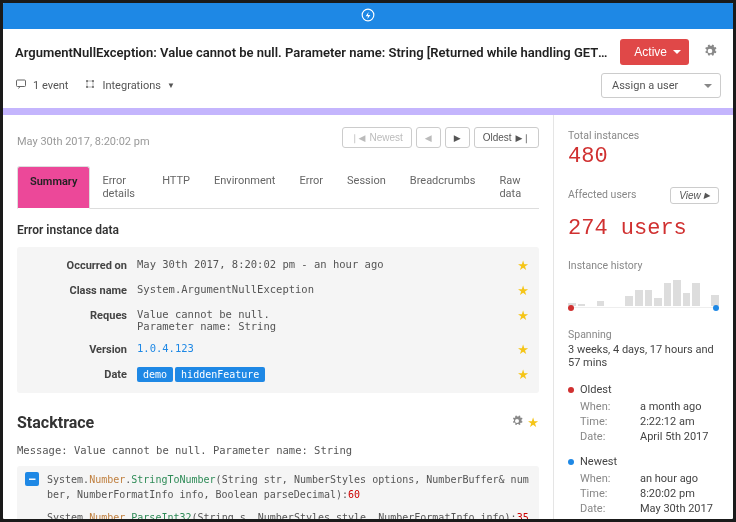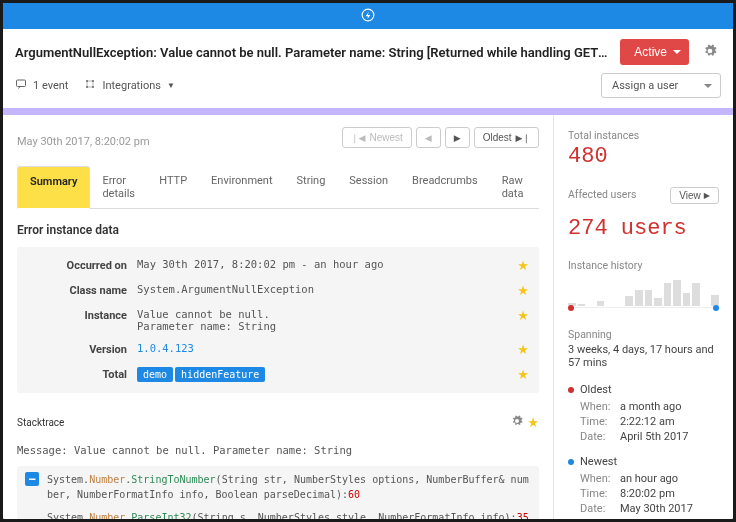--- a/index.html
+++ b/index.html
@@ -21,60 +21,60 @@
 .main { flex: 1; overflow: auto; padding: 12px 14px; }
 .side { width: 180px; border-left: 1px solid #e5e5e5; padding: 14px 14px; overflow: auto; }
 .toprow { display: flex; align-items: flex-end; margin-bottom: 18px; }
 .timestamp { color: #999; font-size: 11px; flex: 1; }
 .pager { display: flex; gap: 4px; }
 .pgbtn { border: 1px solid #ccc; background: #fff; border-radius: 3px; padding: 4px 8px; font-size: 10px; color: #555; cursor: pointer; display: inline-flex; align-items: center; gap: 4px; }
 .pgbtn.disabled { color: #bbb; }
 .pgbtn .chev { font-size: 9px; }
 .tabs { display: flex; border-bottom: 1px solid #ddd; margin-bottom: 14px; }
 .tab { padding: 8px 12px; font-size: 11px; color: #666; cursor: pointer; }
-.tab.active { background: #fde047; border: 1px solid #ddd; border-bottom: 1px solid #fff; margin-bottom: -1px; border-radius: 3px 3px 0 0; color: #222; font-weight: 600; }
+.tab.active { background: #ec4899; border: 1px solid #ddd; border-bottom: 1px solid #fff; margin-bottom: -1px; border-radius: 3px 3px 0 0; color: #222; font-weight: 600; }
 .section-title { font-size: 12px; font-weight: 600; color: #333; margin-bottom: 10px; display: flex; align-items: center; }
 .datatable { background: #f5f5f5; border-radius: 3px; padding: 6px 10px; }
 .row { display: flex; align-items: flex-start; padding: 5px 0; gap: 10px; }
 .row .k { width: 100px; text-align: right; font-size: 11px; font-weight: 700; color: #444; padding-top: 1px; }
 .row .v { flex: 1; font-family: Menlo, Consolas, monospace; font-size: 10.5px; color: #555; white-space: pre-line; }
 .row .v a { color: #1e88e5; text-decoration: none; }
 .star { color: #f5c518; cursor: pointer; font-size: 13px; }
 .tag { display: inline-block; background: #1e88e5; color: #fff; border-radius: 2px; padding: 2px 6px; font-size: 10px; margin-right: 2px; }
 .stackhead { display: flex; align-items: center; margin: 18px 0 10px 0; }
-.stackhead .title { font-size: 10px; font-weight: 400; }
+.stackhead .title { font-size: 16px; font-weight: 700; }
 .stackhead .spacer { flex: 1; }
 .stackmsg { font-family: Menlo, Consolas, monospace; font-size: 10.5px; color: #555; margin-bottom: 10px; }
 .stacktrace { background: #f5f5f5; border-radius: 3px; font-family: Menlo, Consolas, monospace; font-size: 10px; color: #555; }
 .stline { display: flex; align-items: flex-start; padding: 6px 8px; gap: 8px; }
 .stline .box { width: 14px; height: 14px; border-radius: 2px; display: flex; align-items: center; justify-content: center; color: #fff; font-size: 12px; font-weight: bold; flex-shrink: 0; line-height: 1; }
 .stline .box.minus { background: #1e88e5; }
 .stline .txt { flex: 1; line-height: 1.5; word-break: break-all; }
 .cname { color: #c08040; }
 .mname { color: #2e8b57; }
 .ln { color: #c00; }
 .side-label { font-size: 10.5px; color: #888; margin-bottom: 2px; }
 .side-big { font-size: 22px; color: #d03030; font-weight: 400; margin-bottom: 18px; font-family: Liberation Mono, monospace; }
 .side-sec { margin-bottom: 16px; }
 .side-head { display: flex; align-items: center; margin-bottom: 12px; }
-.viewbtn { border: 1px solid #ccc; background: #fff; border-radius: 3px; padding: 2px 8px; font-size: 10px; color: #555; cursor: pointer; display: inline-flex; align-items: center; gap: 3px; }
+.viewbtn { border: 1px solid #ccc; background: #fff; border-radius: 3px; padding: 2px 8px; font-size: 10px; color: #555; cursor: pointer; display: inline-flex; align-items: center; gap: 3px; font-style: italic; }
 .spark { height: 36px; position: relative; margin-top: 4px; }
 .spark .bars { position: absolute; left: 0; right: 0; bottom: 6px; height: 26px; display: flex; align-items: flex-end; gap: 2px; }
 .spark .bar { flex: 1; background: #ddd; }
 .spark .axis { position: absolute; left: 0; right: 0; bottom: 4px; height: 1px; background: #eee; }
 .spark .dot { position: absolute; bottom: 1px; width: 6px; height: 6px; border-radius: 50%; }
 .spark .dot.old { left: 0; background: #d03030; }
 .spark .dot.new { right: 0; background: #1e88e5; }
 .span-text { font-size: 11px; color: #444; margin-bottom: 14px; }
 .timeblock { font-size: 11px; color: #444; }
 .timeblock .hdr { display: flex; align-items: center; gap: 6px; margin-bottom: 4px; }
 .timeblock .bullet { width: 6px; height: 6px; border-radius: 50%; display: inline-block; }
 .timeblock .bullet.old { background: #d03030; }
 .timeblock .bullet.new { background: #1e88e5; }
-.kv { display: flex; gap: 4px; margin: 2px 0 2px 12px; }
+.kv { display: flex; gap: 24px; margin: 2px 0 2px 12px; }
 .kv .kk { width: 36px; color: #888; }
 .kv .vv { color: #444; }
 </style>
 </head>
 <body>
 
 <div class="frame">
   <div class="topbar">
     <span>
       <svg width="14" height="14" viewBox="0 0 24 24">
@@ -139,51 +139,51 @@
               <span class="chev">▶❘</span>
             </button>
         </div>
       </div>
 
       <div class="tabs" id="tabs">
           <div class="tab active">Summary</div>
           <div class="tab">Error details</div>
           <div class="tab">HTTP</div>
           <div class="tab">Environment</div>
-          <div class="tab">String</div>
+          <div class="tab">Error</div>
           <div class="tab">Session</div>
           <div class="tab">Breadcrumbs</div>
           <div class="tab">Raw data</div>
         </div>
 
       <div class="section-title">Error instance data</div>
       <div class="datatable" id="datatable">
           <div class="row">
             <div class="k">Occurred on</div>
             <div class="v">May 30th 2017, 8:20:02 pm - an hour ago</div>
             <span class="star">★</span>
           </div>
           <div class="row">
             <div class="k">Class name</div>
             <div class="v">System.ArgumentNullException</div>
             <span class="star">★</span>
           </div>
           <div class="row">
-            <div class="k">Instance</div>
+            <div class="k">Reques</div>
             <div class="v">Value cannot be null.
 Parameter name: String</div>
             <span class="star">★</span>
           </div>
           <div class="row">
             <div class="k">Version</div>
             <div class="v"><a href="#">1.0.4.123</a></div>
             <span class="star">★</span>
           </div>
           <div class="row">
-            <div class="k">Total</div>
+            <div class="k">Date</div>
             <div class="v"><span class="tag">demo</span><span class="tag">hiddenFeature</span></div>
             <span class="star">★</span>
           </div>
         </div>
 
       <div class="stackhead">
         <div class="title">Stacktrace</div>
         <div class="spacer"></div>
         <button class="gear-btn"><span><svg width="12" height="12" viewBox="0 0 24 24" fill="#888">
                 <path d="M12 8a4 4 0 100 8 4 4 0 000-8zm9 4l2 1-1 3-2-1a9 9 0 01-2 2l1 2-3 1-1-2a9 9 0 01-3 0l-1 2-3-1 1-2a9 9 0 01-2-2l-2 1-1-3 2-1a9 9 0 010-3l-2-1 1-3 2 1a9 9 0 012-2l-1-2 3-1 1 2a9 9 0 013 0l1-2 3 1-1 2a9 9 0 012 2l2-1 1 3-2 1a9 9 0 010 3z"></path>

